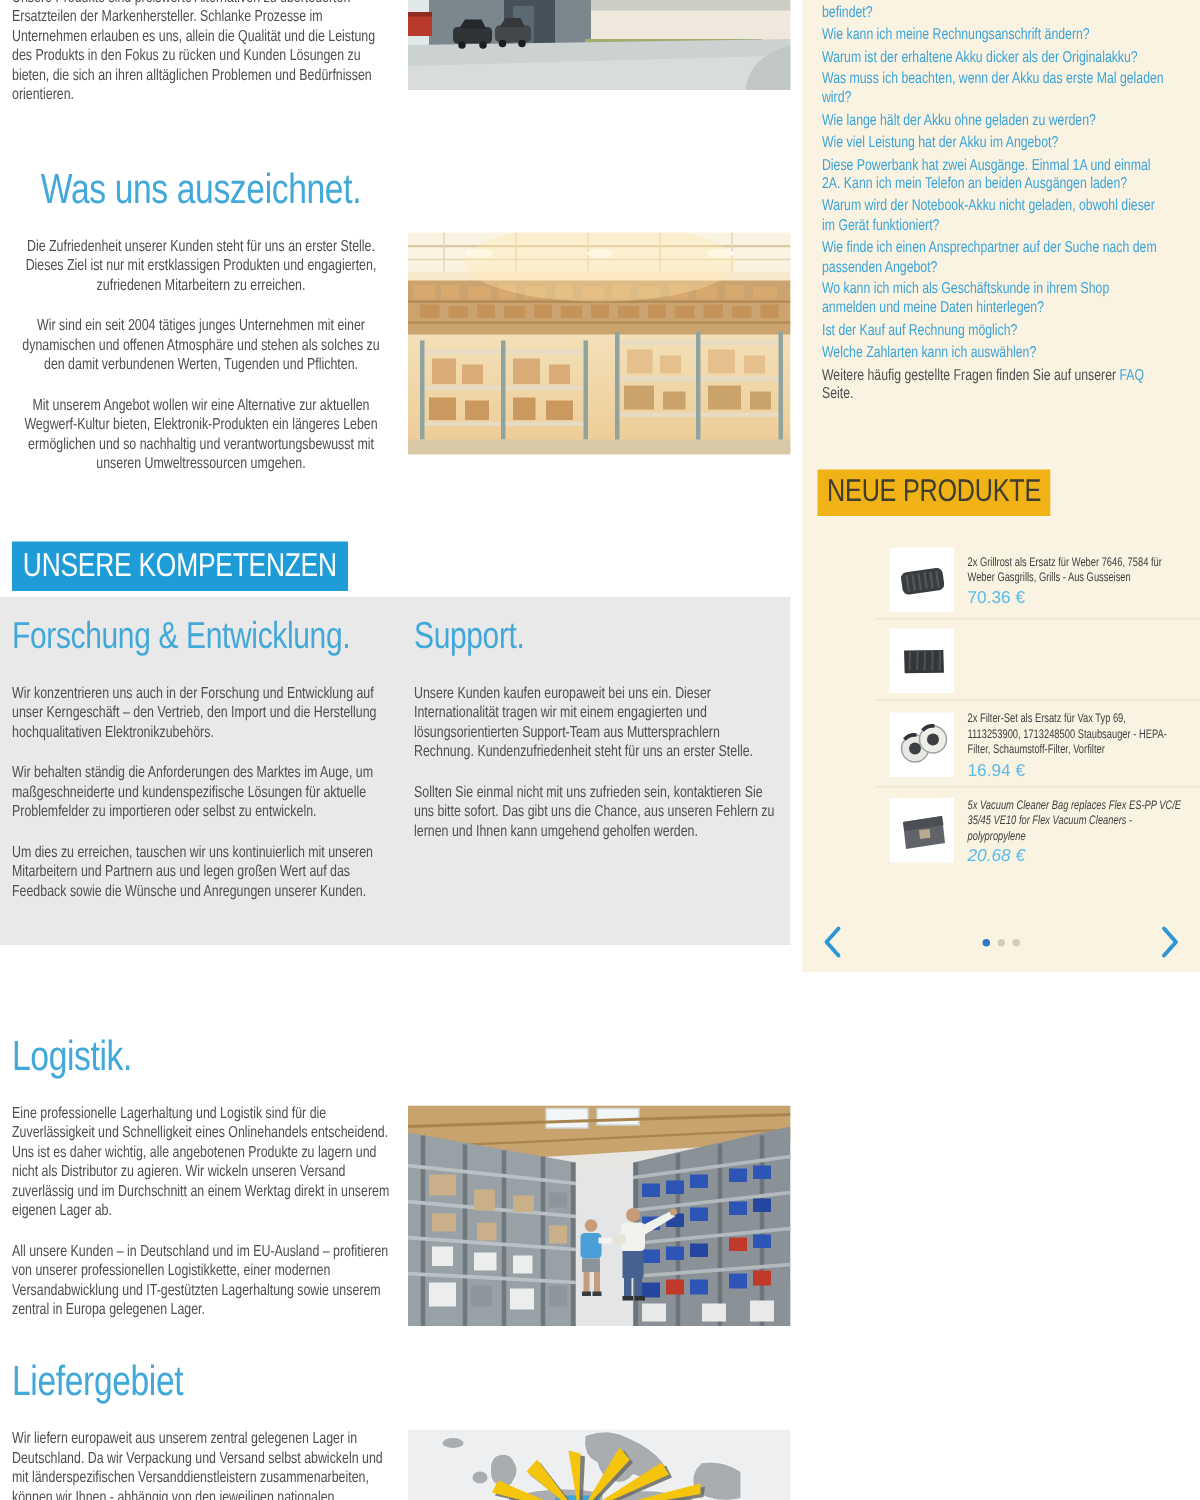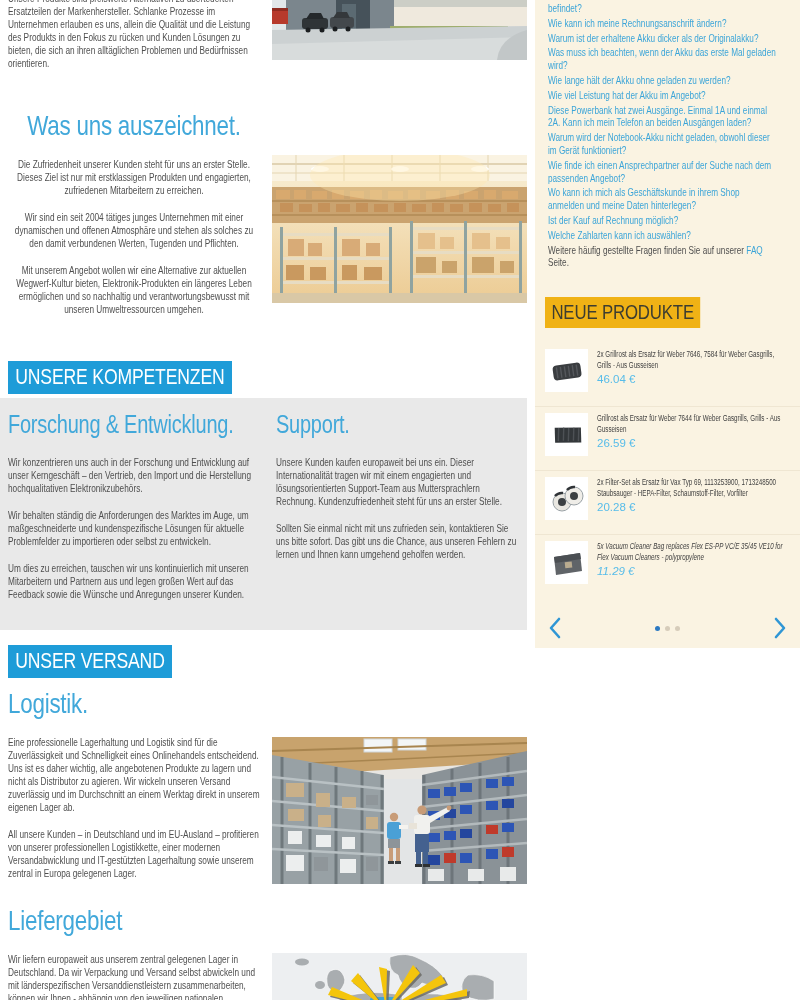--- a/index.html
+++ b/index.html
@@ -32,21 +32,21 @@
   .faq-list { padding:2px 23px 0 13px; }
   .faq-item { color:#3aa4d8; font-size:10.5px; line-height:12.8px; margin-bottom:2px; cursor:pointer; }
   .faq-footer { color:#4f4f4f; font-size:10.5px; line-height:12.8px; margin-top:1px; }
   .faq-footer .lnk { color:#3aa4d8; cursor:pointer; }
 
   .np-band { display:inline-block; background:#f0b215; color:#3d3d30; font-size:21px;
              padding:3px 8px 4px 8px; letter-spacing:-.2px; white-space:nowrap;
              transform:scaleX(.8); transform-origin:0 0; }
 
   .prod-list { margin-top:15px; }
-  .prod-row { display:flex; align-items:flex-start; padding:6px 12px 14px 10px; border-bottom:1px solid #efe6d2; min-height:53px; cursor:pointer; }
+  .prod-row { display:flex; align-items:center; padding:6px 12px 4px 10px; border-bottom:1px solid #efe6d2; min-height:53px; cursor:pointer;margin-left:48px; }
   .prod-row:last-child { border-bottom:none;font-style:italic; }
   .thumb { width:43px; height:43px; background:#ffffff; flex:0 0 43px; display:flex; align-items:center; justify-content:center; }
   .prod-text { margin-left:9px; flex:1; overflow:visible; }
   .prod-title { font-size:8.3px; line-height:10.5px; color:#3f3f3f; }
   .prod-price { font-size:11.5px; color:#57bce9; margin-top:3px; }
 
   .carousel { position:absolute; left:0; right:0; bottom:4px; height:32px;
               display:flex; align-items:center; justify-content:space-between; padding:0 13px; }
   .dots { display:flex; gap:5px; }
   .dot { width:5px; height:5px; border-radius:50%; background:#d6ccba; }
@@ -227,23 +227,20 @@
       <div class="cond80">
         <h3 class="h-blue">Support.</h3>
       </div>
       <div class="cond body-text">
         <p>Unsere Kunden kaufen europaweit bei uns ein. Dieser Internationalität tragen wir mit einem engagierten und lösungsorientierten Support-Team aus Muttersprachlern Rechnung. Kundenzufriedenheit steht für uns an erster Stelle.</p>
         <p>Sollten Sie einmal nicht mit uns zufrieden sein, kontaktieren Sie uns bitte sofort. Das gibt uns die Chance, aus unseren Fehlern zu lernen und Ihnen kann umgehend geholfen werden.</p>
       </div>
     </div>
   </div>
 
-  <div class="abs" style="left:8px; top:645px;">
-    <div class="banner">UNSER VERSAND</div>
-  </div>
 
   <div class="abs" style="left:8px; top:688px; width:252px;">
     <div class="cond80">
       <h2 class="h-blue">Logistik.</h2>
     </div>
     <div class="cond body-text" style="margin-top:2px;">
       <p>Eine professionelle Lagerhaltung und Logistik sind für die Zuverlässigkeit und Schnelligkeit eines Onlinehandels entscheidend. Uns ist es daher wichtig, alle angebotenen Produkte zu lagern und nicht als Distributor zu agieren. Wir wickeln unseren Versand zuverlässig und im Durchschnitt an einem Werktag direkt in unserem eigenen Lager ab.</p>
       <p>All unsere Kunden – in Deutschland und im EU-Ausland – profitieren von unserer professionellen Logistikkette, einer modernen Versandabwicklung und IT-gestützten Lagerhaltung sowie unserem zentral in Europa gelegenen Lager.</p>
     </div>
   </div>
@@ -418,21 +415,21 @@
         <div class="faq-item">Diese Powerbank hat zwei Ausgänge. Einmal 1A und einmal 2A. Kann ich mein Telefon an beiden Ausgängen laden?</div>
         <div class="faq-item">Warum wird der Notebook-Akku nicht geladen, obwohl dieser im Gerät funktioniert?</div>
         <div class="faq-item">Wie finde ich einen Ansprechpartner auf der Suche nach dem passenden Angebot?</div>
         <div class="faq-item">Wo kann ich mich als Geschäftskunde in ihrem Shop anmelden und meine Daten hinterlegen?</div>
         <div class="faq-item">Ist der Kauf auf Rechnung möglich?</div>
         <div class="faq-item">Welche Zahlarten kann ich auswählen?</div>
         <div class="faq-footer"><span>Weitere häufig gestellte Fragen finden Sie auf unserer </span><span class="lnk">FAQ</span><span> Seite.</span></div>
       </div>
     </div>
 
-    <div class="abs" style="left:10px; top:297px; right:0;">
+    <div class="abs" style="left:10px; top:313px; right:0;">
       <div class="np-band">NEUE PRODUKTE</div>
 
       <div class="prod-list" style="margin-left:-10px;">
 
         <div class="prod-row">
           <div class="thumb">
             <svg width="36" height="36" viewBox="0 0 36 36">
               <g transform="rotate(-8 18 18)">
                 <rect x="4" y="11" width="28" height="15" rx="4" fill="#3a3d40"></rect>
                 <g stroke="#55585c" stroke-width="1.4">
@@ -443,80 +440,74 @@
                     <line x1="24" y1="13" x2="24" y2="24"></line>
                     <line x1="28" y1="13" x2="28" y2="24"></line>
                   </g>
               </g>
             </svg>
           </div>
           <div class="prod-text">
             <div class="cond75">
                 <div class="prod-title">2x Grillrost als Ersatz für Weber 7646, 7584 für Weber Gasgrills, Grills - Aus Gusseisen</div>
               </div>
-            <div class="prod-price">46.04 €</div>
+            <div class="prod-price">70.36 €</div>
           </div>
         </div>
 
         <div class="prod-row">
           <div class="thumb">
             <svg width="36" height="36" viewBox="0 0 36 36">
               <g transform="rotate(6 18 18)">
                 <polygon points="5,12 31,9 33,24 7,27" fill="#33373a"></polygon>
                 <g stroke="#4d5155" stroke-width="1.4">
                     <line x1="9" y1="12" x2="10" y2="25"></line>
                     <line x1="14" y1="11" x2="15" y2="24"></line>
                     <line x1="19" y1="11" x2="20" y2="24"></line>
                     <line x1="24" y1="10" x2="25" y2="23"></line>
                     <line x1="29" y1="10" x2="30" y2="23"></line>
                   </g>
               </g>
             </svg>
           </div>
-          <div class="prod-text">
-            <div class="cond75">
-                <div class="prod-title">Grillrost als Ersatz für Weber 7644 für Weber Gasgrills, Grills - Aus Gusseisen</div>
-              </div>
-            <div class="prod-price">26.59 €</div>
-          </div>
         </div>
 
 
         <div class="prod-row">
           <div class="thumb">
             <svg width="36" height="36" viewBox="0 0 36 36">
               <circle cx="13" cy="21" r="9" fill="#e9e7e1" stroke="#9aa2a6"></circle>
               <circle cx="13" cy="21" r="4" fill="#3c4043"></circle>
               <path d="M6,15 a9,9 0 0 1 8,-3" stroke="#2f3337" stroke-width="2.5" fill="none"></path>
               <circle cx="25" cy="15" r="9" fill="#efede8" stroke="#9aa2a6"></circle>
               <circle cx="25" cy="15" r="4" fill="#3c4043"></circle>
               <path d="M18,9 a9,9 0 0 1 8,-3" stroke="#2f3337" stroke-width="2.5" fill="none"></path>
             </svg>
           </div>
           <div class="prod-text">
             <div class="cond75">
                 <div class="prod-title">2x Filter-Set als Ersatz für Vax Typ 69, 1113253900, 1713248500 Staubsauger - HEPA-Filter, Schaumstoff-Filter, Vorfilter</div>
               </div>
-            <div class="prod-price">20.28 €</div>
+            <div class="prod-price">16.94 €</div>
           </div>
         </div>
 
         <div class="prod-row">
           <div class="thumb">
             <svg width="36" height="36" viewBox="0 0 36 36">
               <polygon points="5,12 31,8 33,26 7,30" fill="#606468"></polygon>
               <polygon points="5,12 31,8 32,14 6,18" fill="#4b4f53"></polygon>
               <rect x="16" y="17" width="7" height="6" fill="#b9ab8f" transform="rotate(-6 19 20)"></rect>
             </svg>
           </div>
           <div class="prod-text">
             <div class="cond75">
                 <div class="prod-title">5x Vacuum Cleaner Bag replaces Flex ES-PP VC/E 35/45 VE10 for Flex Vacuum Cleaners - polypropylene</div>
               </div>
-            <div class="prod-price">11.29 €</div>
+            <div class="prod-price">20.68 €</div>
           </div>
         </div>
 
       </div>
     </div>
 
     <div class="carousel">
       <svg class="chev" width="14" height="22" viewBox="0 0 14 22">
         <polyline points="11,2 3,11 11,20" fill="none" stroke="#2f96d5" stroke-width="2.6" stroke-linecap="round" stroke-linejoin="round"></polyline>
       </svg>

